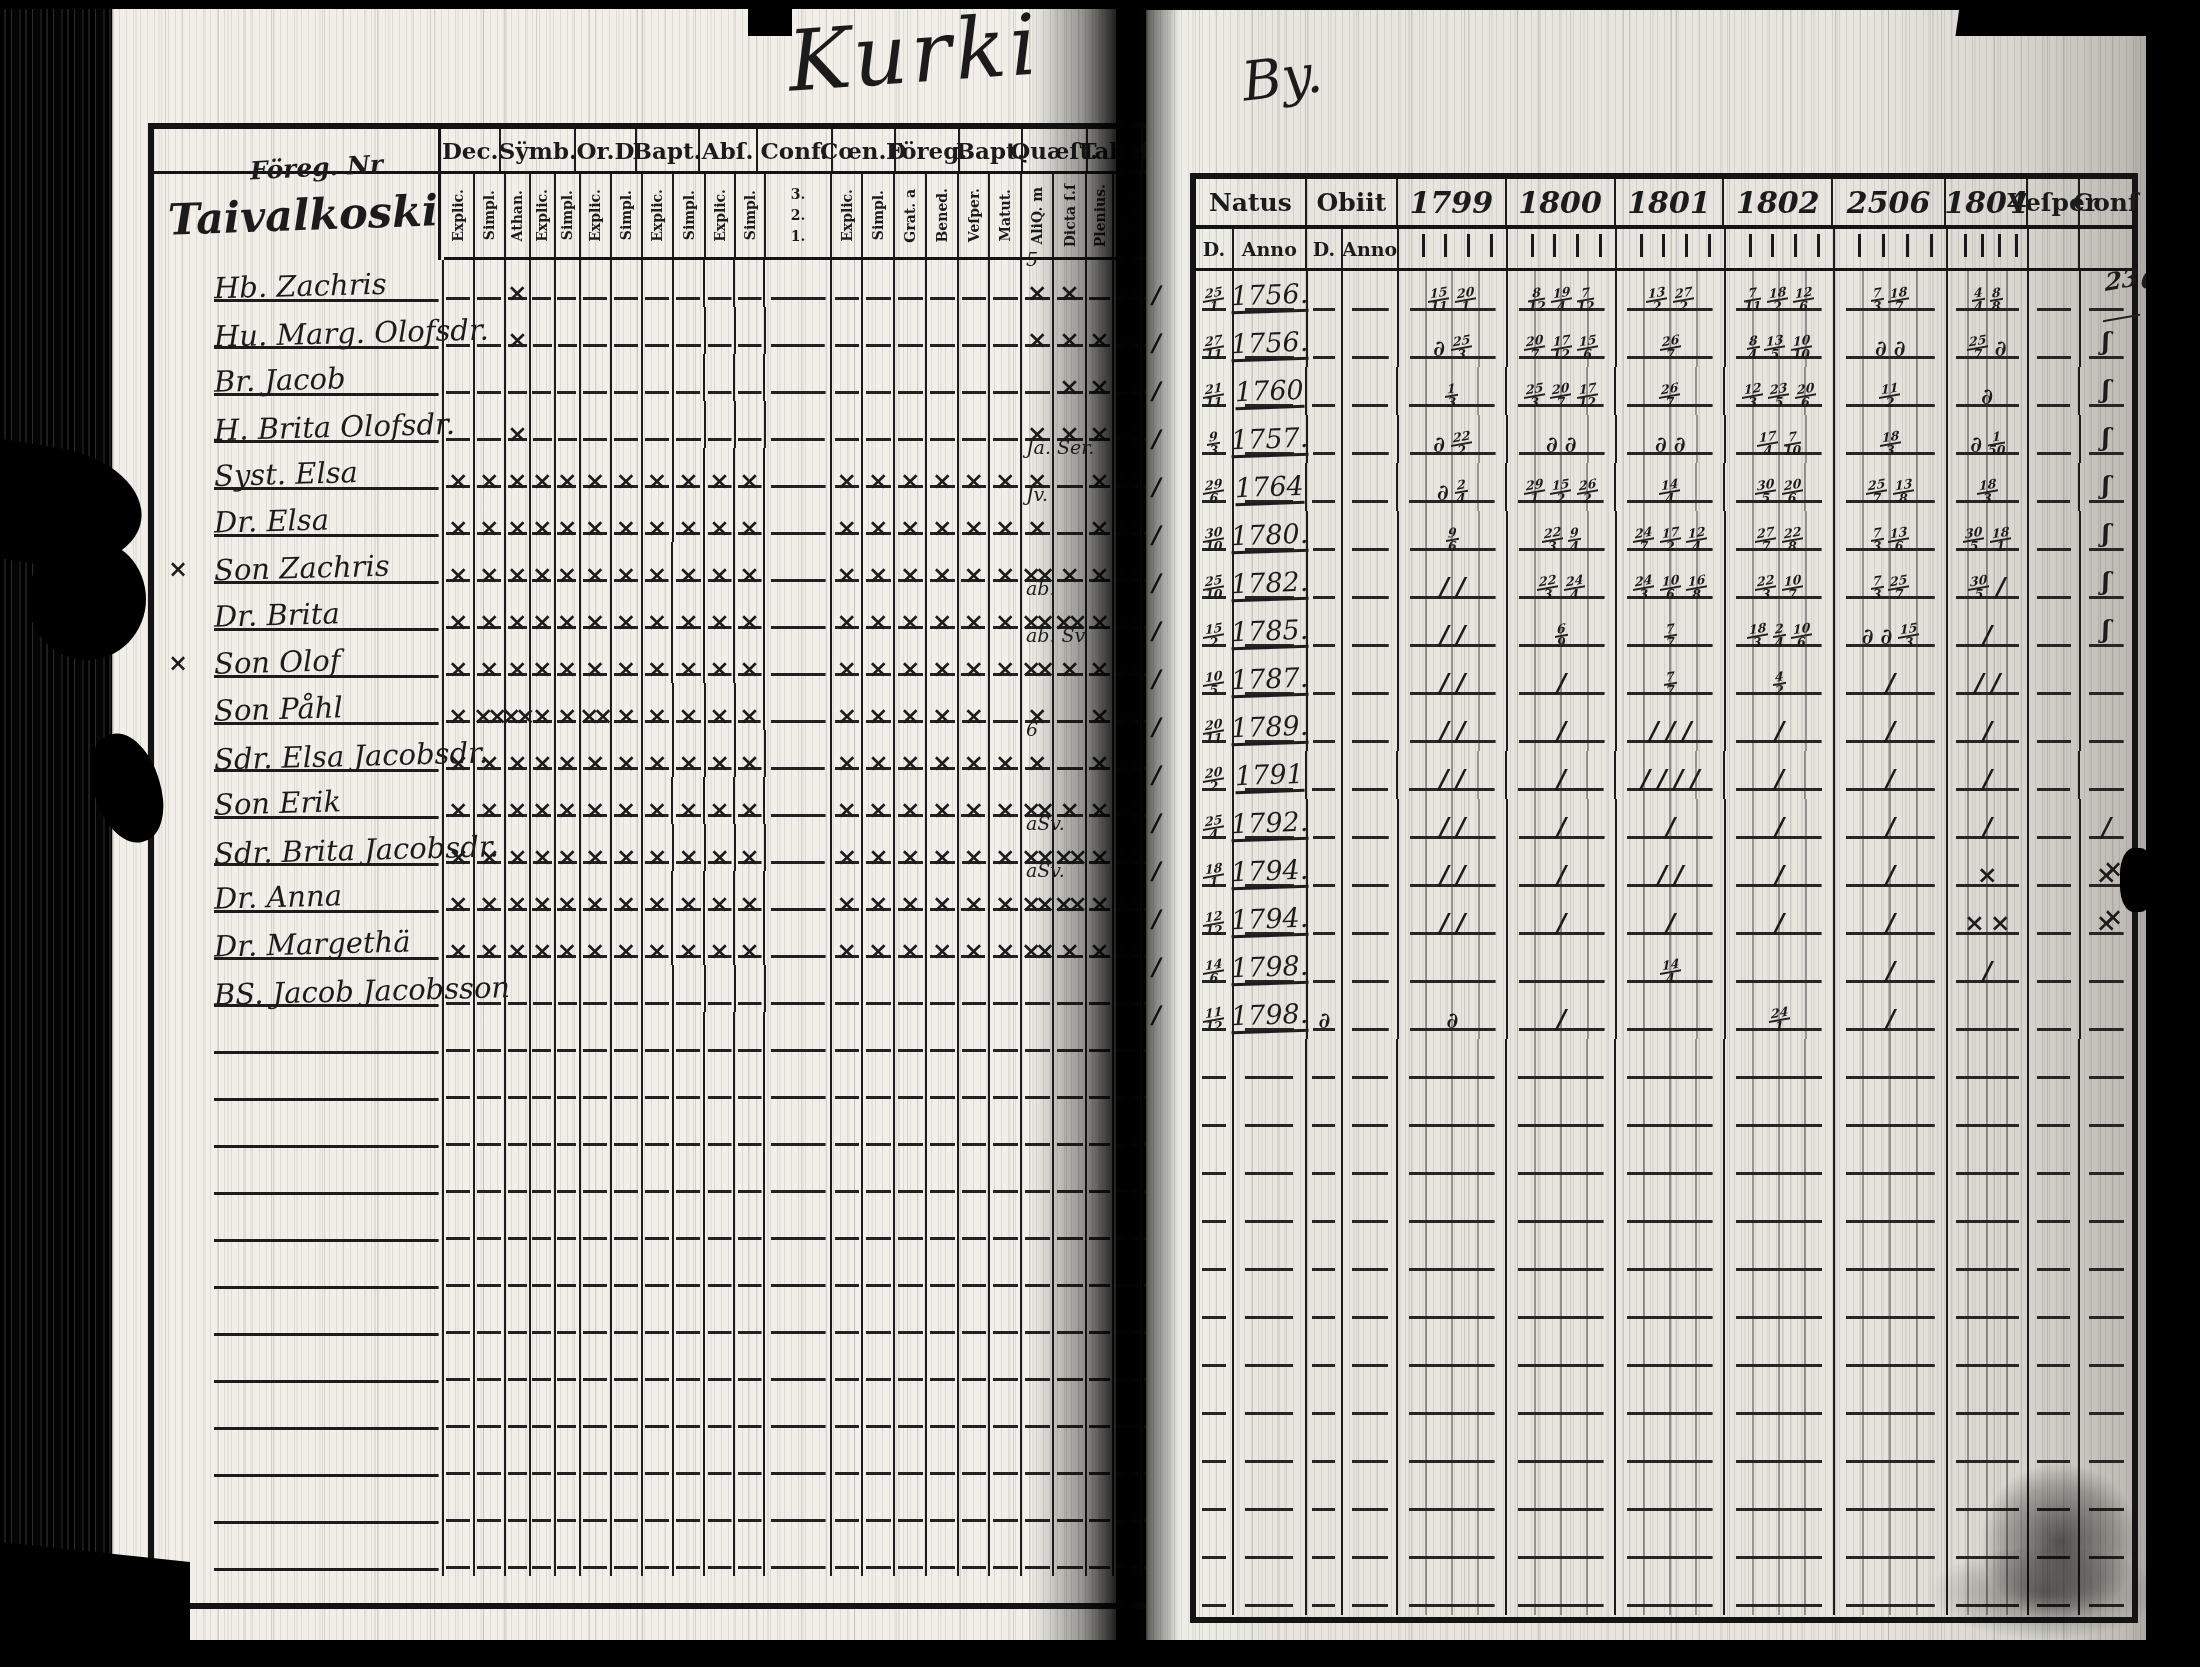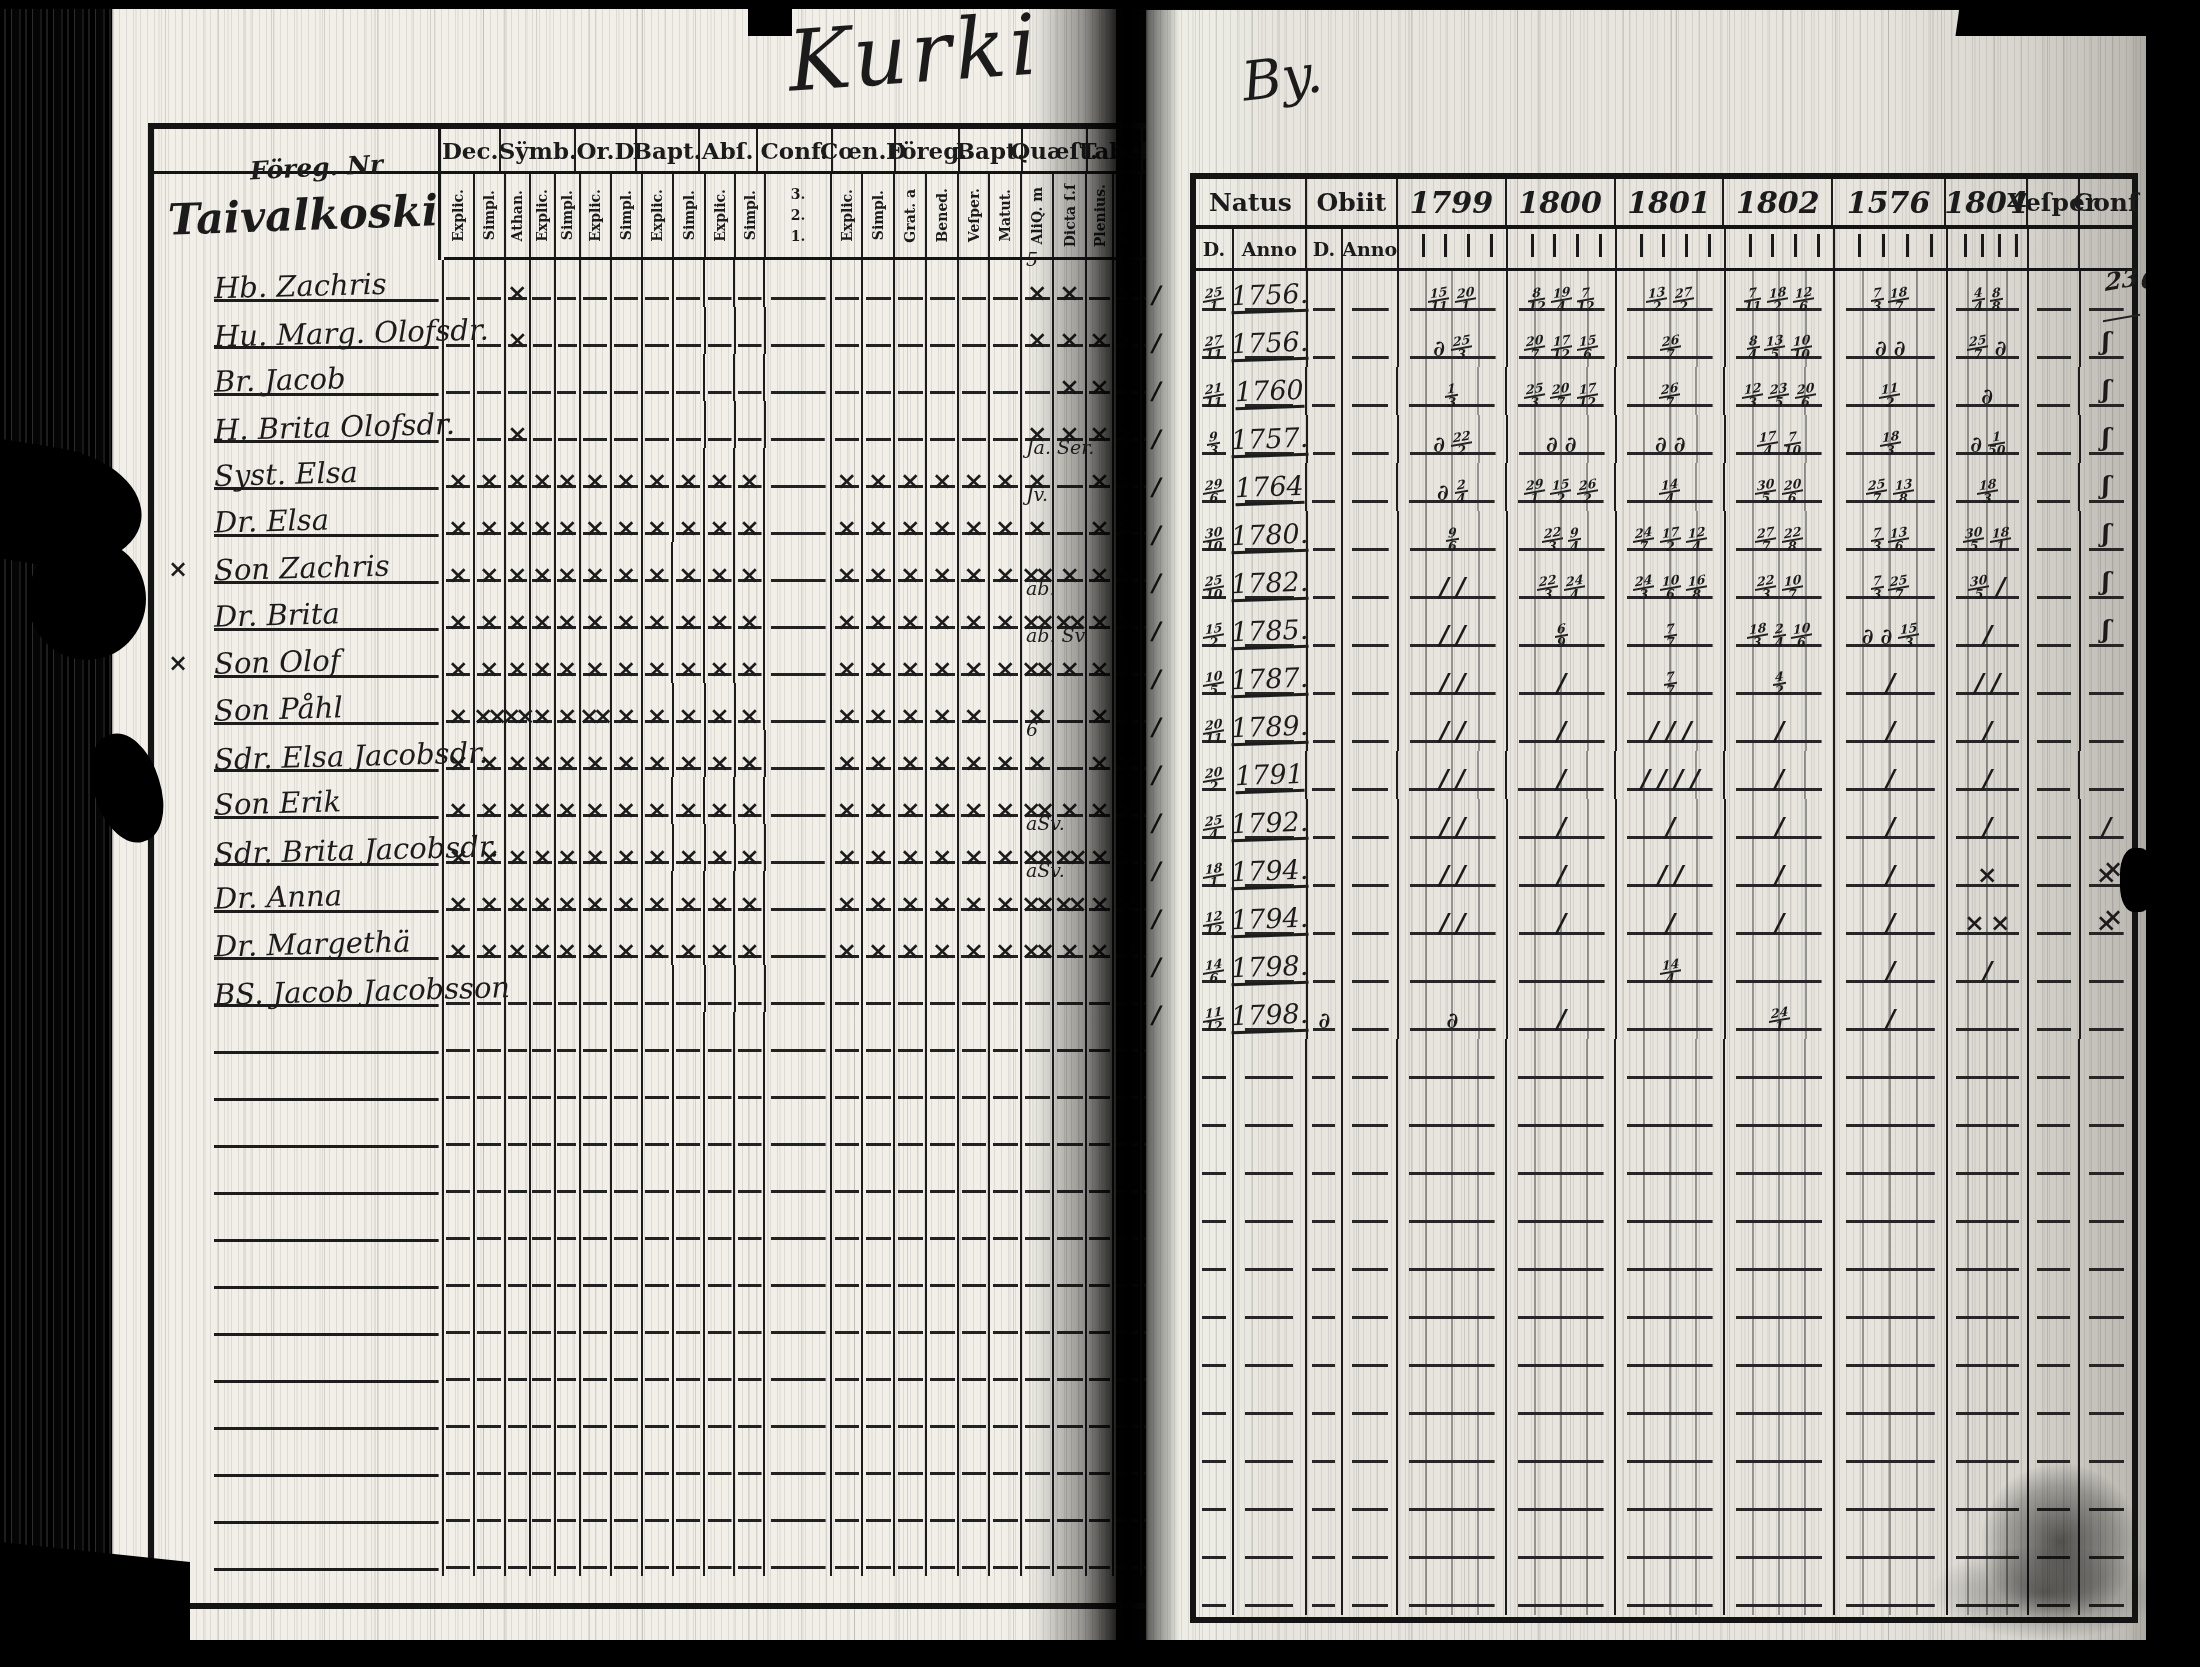--- a/index.html
+++ b/index.html
@@ -1501,21 +1501,21 @@
           <div class="tc hw" style="width: 110px; font-size: 30px; font-weight: bold;">
             <div>1800</div>
           </div>
           <div class="tc hw" style="width: 110px; font-size: 30px; font-weight: bold;">
             <div>1801</div>
           </div>
           <div class="tc hw" style="width: 110px; font-size: 30px; font-weight: bold;">
             <div>1802</div>
           </div>
           <div class="tc hw" style="width: 114px; font-size: 30px; font-weight: bold;">
-            <div>1576</div>
+            <div>2506</div>
           </div>
           <div class="tc hw" style="width: 82px; font-size: 30px; font-weight: bold;">
             <div>1804</div>
           </div>
           <div class="tc print" style="width: 52px;">
             <div>Veſper</div>
           </div>
           <div class="tc print" style="width: 52px; border-right: none;">
             <div>Conf</div>
           </div>

